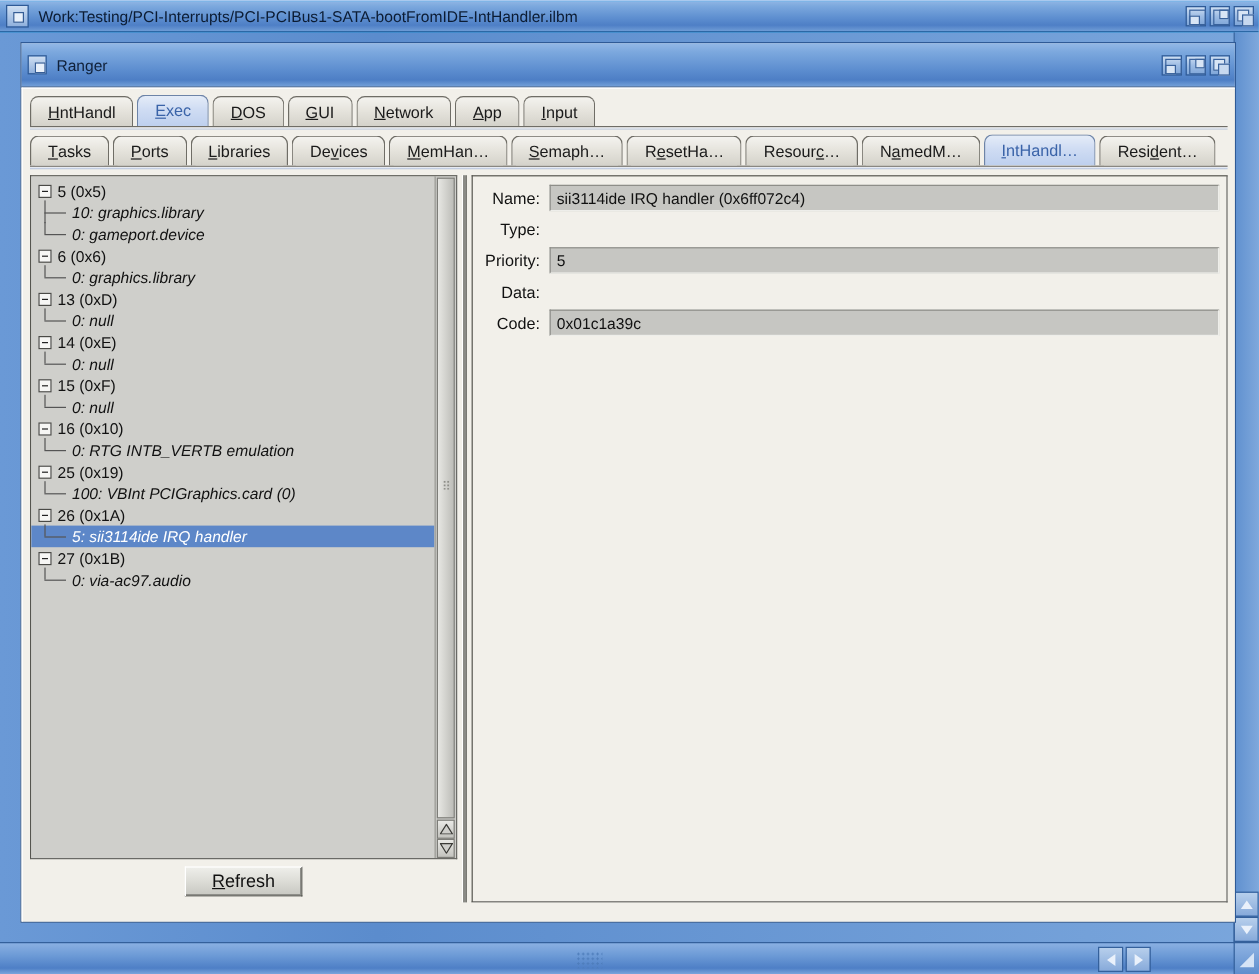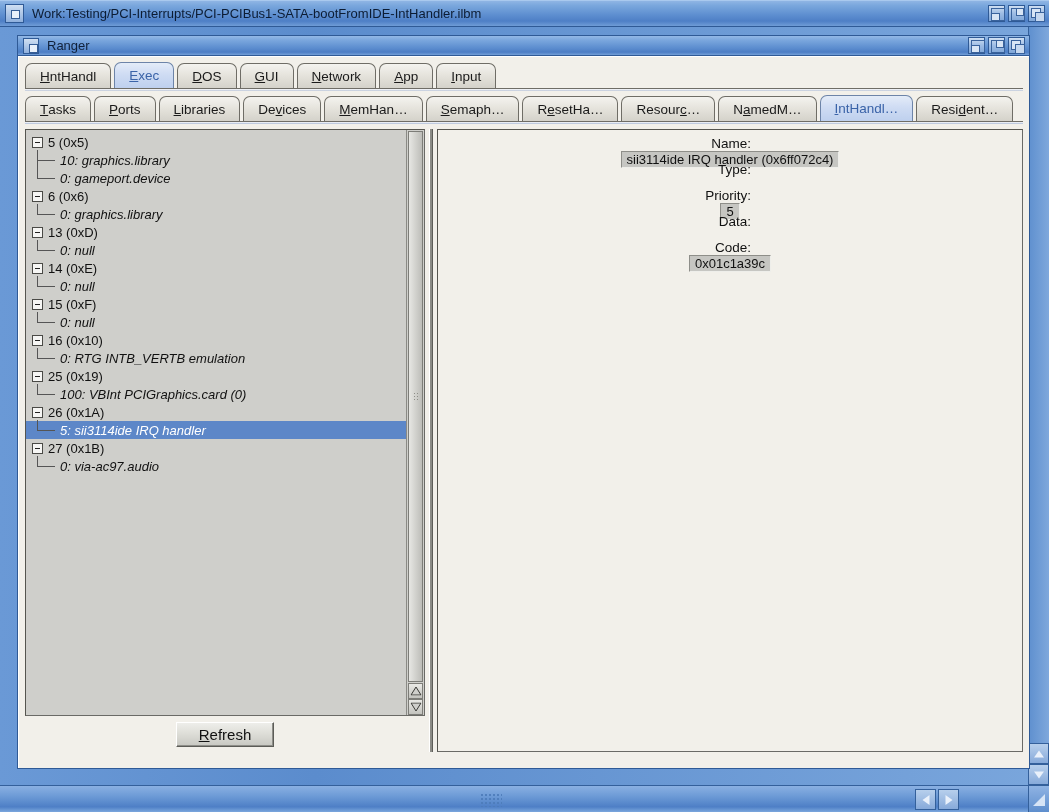--- a/index.html
+++ b/index.html
@@ -113,21 +113,21 @@
 
   
   #ranger {
     position: absolute; left: 17px; top: 35px;
     width: 1013px; height: 734px;
     border: 1px solid #2f5a96;
     background: #cfcfcb;
     display: flex; flex-direction: column;
   }
   .ranger-titlebar {
-    height: 20px; flex: none;
+    height: 37px; flex: none;
     background: linear-gradient(to bottom, #93b8e6 0%, #7ca8de 20%, #5e8fd0 60%, #4d7ec5 85%, #74a0d8 100%);
     border-bottom: 1px solid #2f5a96;
     display: flex; align-items: center;
   }
   .ranger-titlebar .title-text { font-size: 13px; color: #10213a; margin-left: 8px; }
 
   .ranger-content {
     flex: 1; position: relative;
     background: #f2f0ea;
     border-top: 1px solid #ffffff;
@@ -175,21 +175,21 @@
   
   .panel {
     flex: 1;
     margin-top: 5px;
     display: flex;
     position: relative;
     min-height: 0;
   }
 
   
-  .left-col { width: 400px; flex: none; display: flex; flex-direction: column; }
+  .left-col { width: 356px; flex: none; display: flex; flex-direction: column; }
 
   .tree-wrap {
     flex: 1; display: flex; min-height: 0;
     border: 1px solid #6a6a66;
     border-top-color:#55554f; border-left-color:#55554f;
     background: #cfcfcb;
   }
   .tree {
     flex: 1; overflow: hidden;
     background: #cfcfcb;
@@ -273,21 +273,21 @@
   }
 
   
   .right-col {
     flex: 1; min-width: 0;
     border: 1px solid #6a6a66;
     border-top-color:#55554f; border-left-color:#55554f;
     background: #f2f0ea;
     padding: 6px 6px 6px 6px;
   }
-  .field-row { display: flex; align-items: center; height: 24px; margin-bottom: 2px; flex-direction: column; }
+  .field-row { display: flex; align-items: center; height: 24px; margin-bottom: 2px; }
   .field-label {
     width: 58px; flex: none; text-align: right; padding-right: 8px;
     font-size: 13.5px; color: #111;
   }
   .field-value {
     flex: 1; height: 22px; display: flex; align-items: center;
     padding: 0 5px; font-size: 13px; color: #111;
     background: #c6c6c2;
     border-top: 1px solid #8e8e89;
     border-left: 1px solid #8e8e89;

